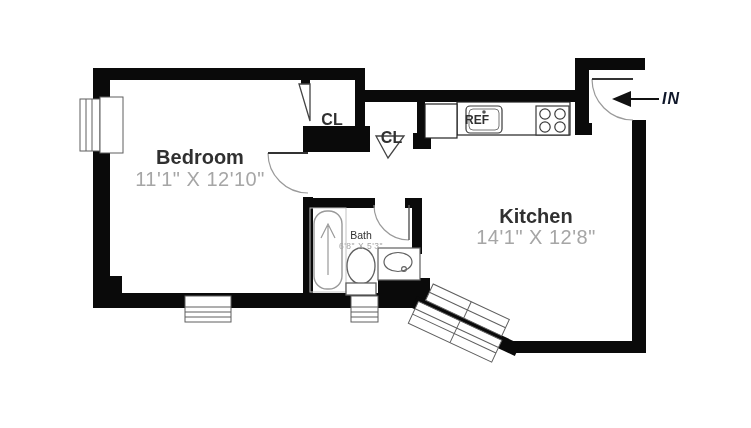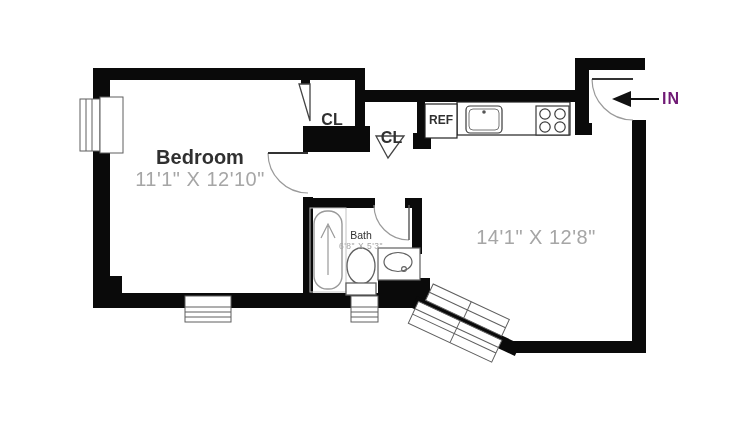--- a/index.html
+++ b/index.html
@@ -17,21 +17,21 @@
     line-height:1.08;
     color:var(--roomname,#303030);
     white-space:nowrap;
   }
   .room-name{font-weight:700;font-size:20px;}
   .dim{color:var(--dim,#a6a6a6);font-weight:400;font-size:19px;letter-spacing:0.5px;}
   .closet-label{font-weight:700;font-size:16px;margin-top:18px;}
   .ref-label{font-weight:700;font-size:12px;}
   .bath-name{font-weight:400;font-size:10.5px;}
   .bath-dim{color:var(--dim,#a6a6a6);font-size:8.5px;letter-spacing:0.5px;}
-  .in-label{font-weight:700;font-size:16px;letter-spacing:1px;color:#701a75;}
+  .in-label{font-weight:700;font-size:16px;letter-spacing:1px;color:#0f172a;font-style:italic;}
   .region{position:absolute;}
 </style>
 </head>
 <body>
 
 <div class="plan">
 
   <svg width="751" height="428" viewBox="0 0 751 428">
 
     <g fill="var(--wall,#0a0a0a)">
@@ -145,24 +145,25 @@
     </g>
   </svg>
 
   <div class="region" style="left:110px;top:80px;width:193px;height:213px;"></div>
   <div class="region" style="left:422px;top:102px;width:210px;height:239px;"></div>
   <div class="region" style="left:313px;top:208px;width:99px;height:85px;"></div>
 
   <div class="label room-name" style="left:100px;top:147px;width:200px;">Bedroom</div>
   <div class="label dim" style="left:100px;top:169px;width:200px;font-size:20px;">11'1" X 12'10"</div>
 
+  <div class="label room-name" style="left:440px;top:206px;width:192px;">Kitchen</div>
   <div class="label dim" style="left:440px;top:227px;width:192px;font-size:20px;">14'1" X 12'8"</div>
 
   <div class="label closet-label" style="left:308px;top:93px;width:48px;">CL</div>
   <div class="label closet-label" style="left:365px;top:111px;width:53px;">CL</div>
 
-  <div class="label ref-label" style="left:425px;top:114px;width:32px;">REF</div>
+  <div class="label ref-label" style="left:425px;top:114px;width:32px;padding-left:36px;">REF</div>
 
   <div class="label bath-name" style="left:331px;top:230px;width:60px;">Bath</div>
   <div class="label bath-dim" style="left:326px;top:242px;width:70px;">6'8" X 5'3"</div>
 
   <div class="label in-label" style="left:662px;top:90px;">IN</div>
 </div>
 
 </body></html>

